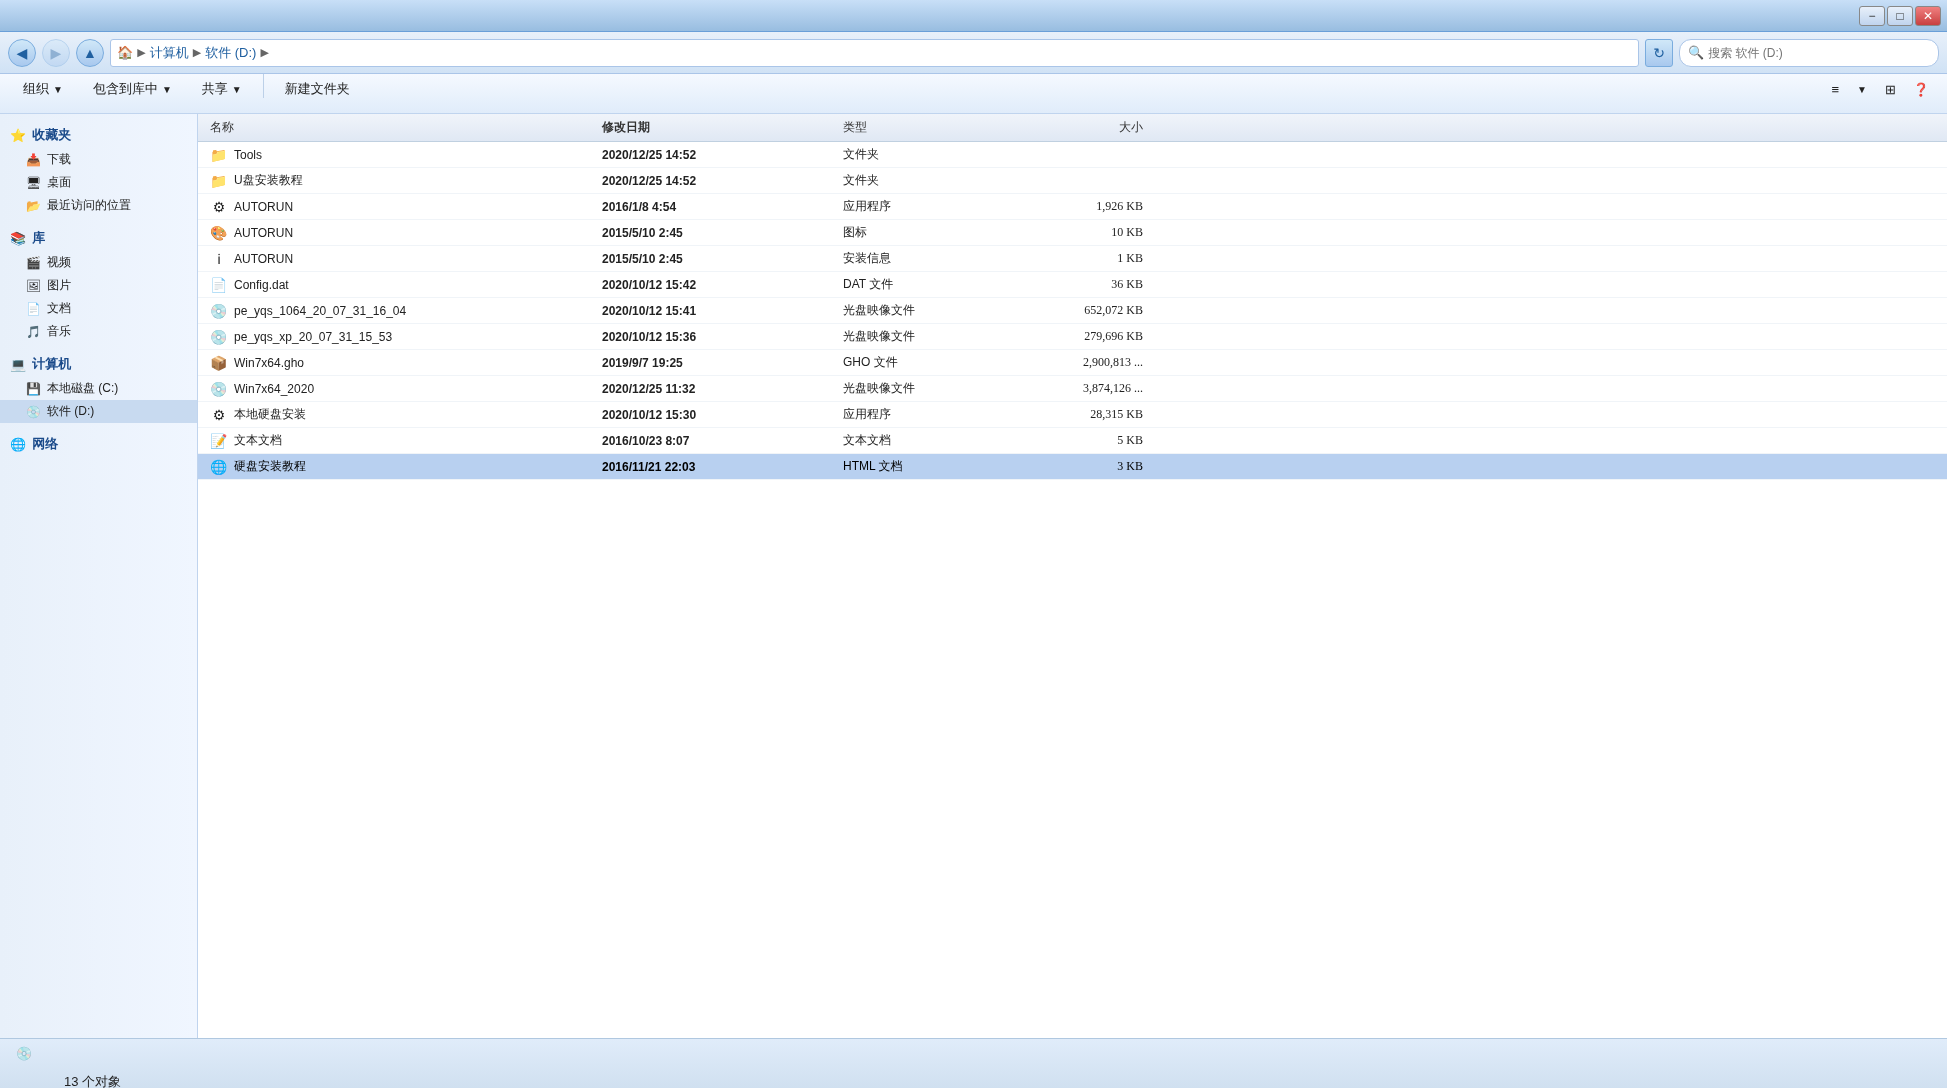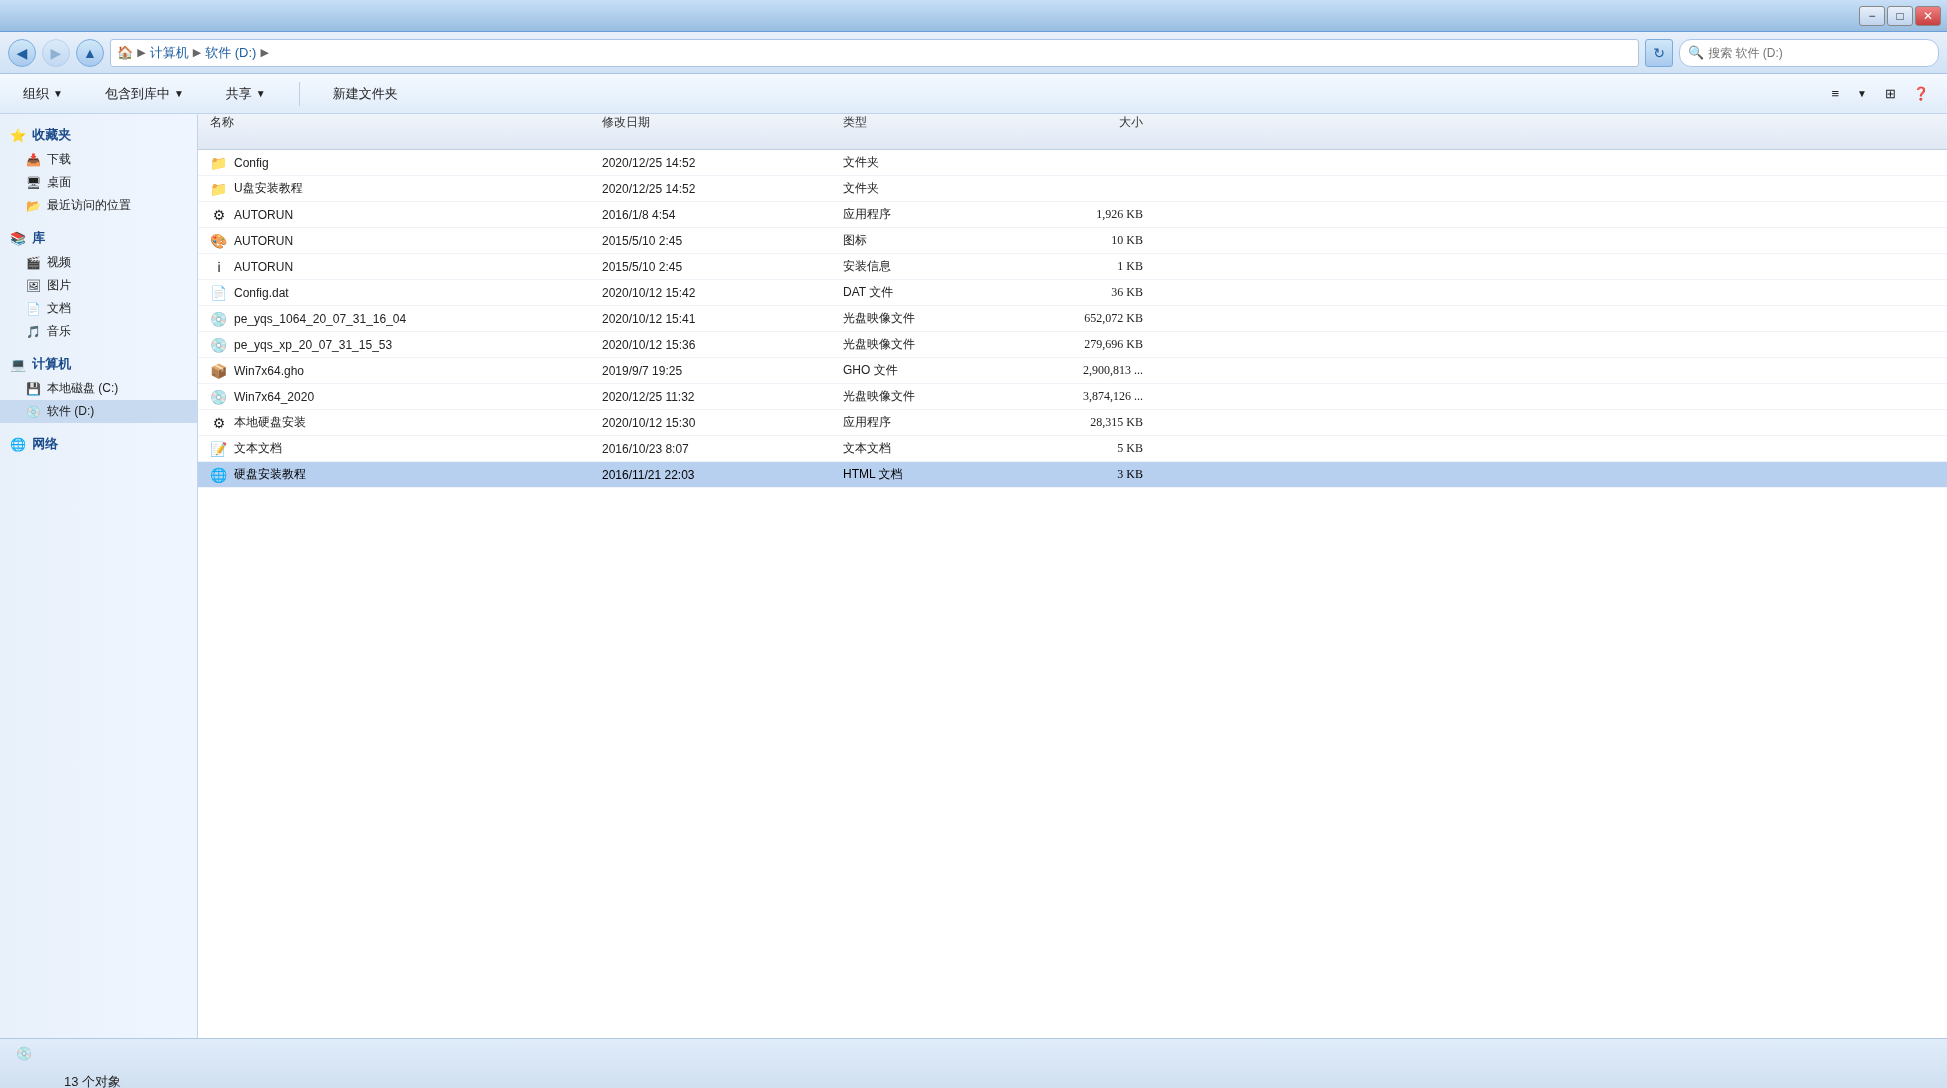--- a/index.html
+++ b/index.html
@@ -124,23 +124,23 @@
       font-size: 12px;
       color: #7f1d1d;
       background: transparent;
     }
 
     
     .toolbar {
       background: linear-gradient(to bottom, #f5f9ff 0%, #e0ecfa 100%);
       height: 40px;
       display: flex;
-      align-items: center;
+      align-items: flex-start;
       padding: 0 10px;
-      gap: 16px;
+      gap: 4px;
       border-bottom: 1px solid #c0d4ee;
     }
     .toolbar-btn {
       height: 30px;
       padding: 0 12px;
       border: 1px solid transparent;
       background: transparent;
       border-radius: 3px;
       cursor: pointer;
       font-size: 13px;
@@ -207,28 +207,28 @@
     .file-area {
       flex: 1;
       display: flex;
       flex-direction: column;
       overflow: hidden;
     }
     .column-headers {
       display: flex;
       background: linear-gradient(to bottom, #f0f4fa, #e0e8f4);
       border-bottom: 1px solid #c0d0e0;
-      height: 36px;
-      align-items: flex-start;
+      height: 28px;
+      align-items: center;
       padding: 0 4px;
       font-size: 12px;
       color: #333;
     }
     .col-name { width: 400px; padding-left: 8px; cursor: pointer; }
-    .col-date { width: 200px; cursor: pointer; }
+    .col-date { width: 200px; cursor: pointer; font-weight: bold; }
     .col-type { width: 160px; cursor: pointer; margin-left: 41px; }
     .col-size { width: 160px; text-align: right; padding-right: 20px; cursor: pointer; font-family: Liberation Serif, serif; }
 
     .file-list {
       flex: 1;
       overflow-y: auto;
       background: #fff;
     }
     .file-row {
       display: flex;
@@ -416,21 +416,21 @@
       <div class="col-name">名称</div>
       <div class="col-date">修改日期</div>
       <div class="col-type">类型</div>
       <div class="col-size">大小</div>
     </div>
 
     <div class="file-list" id="file-list">
     <div class="file-row">
     <div class="col-name">
       <span class="file-icon">📁</span>
-      <span>Config</span>
+      <span>Tools</span>
     </div>
     <div class="col-date">2020/12/25 14:52</div>
     <div class="col-type">文件夹</div>
     <div class="col-size"></div>
   </div>
         <div class="file-row">
     <div class="col-name">
       <span class="file-icon">📁</span>
       <span>U盘安装教程</span>
     </div>

